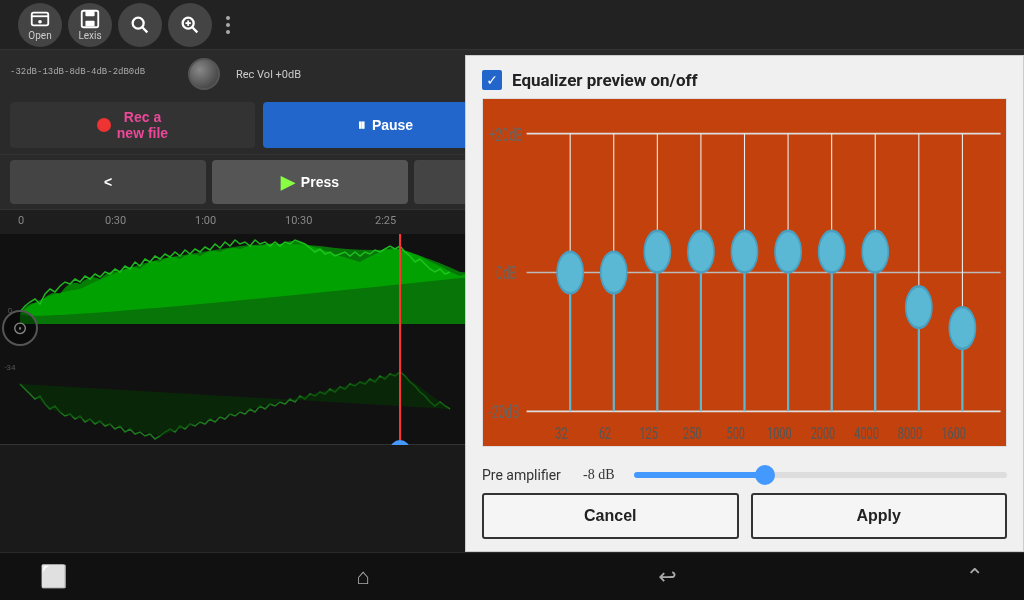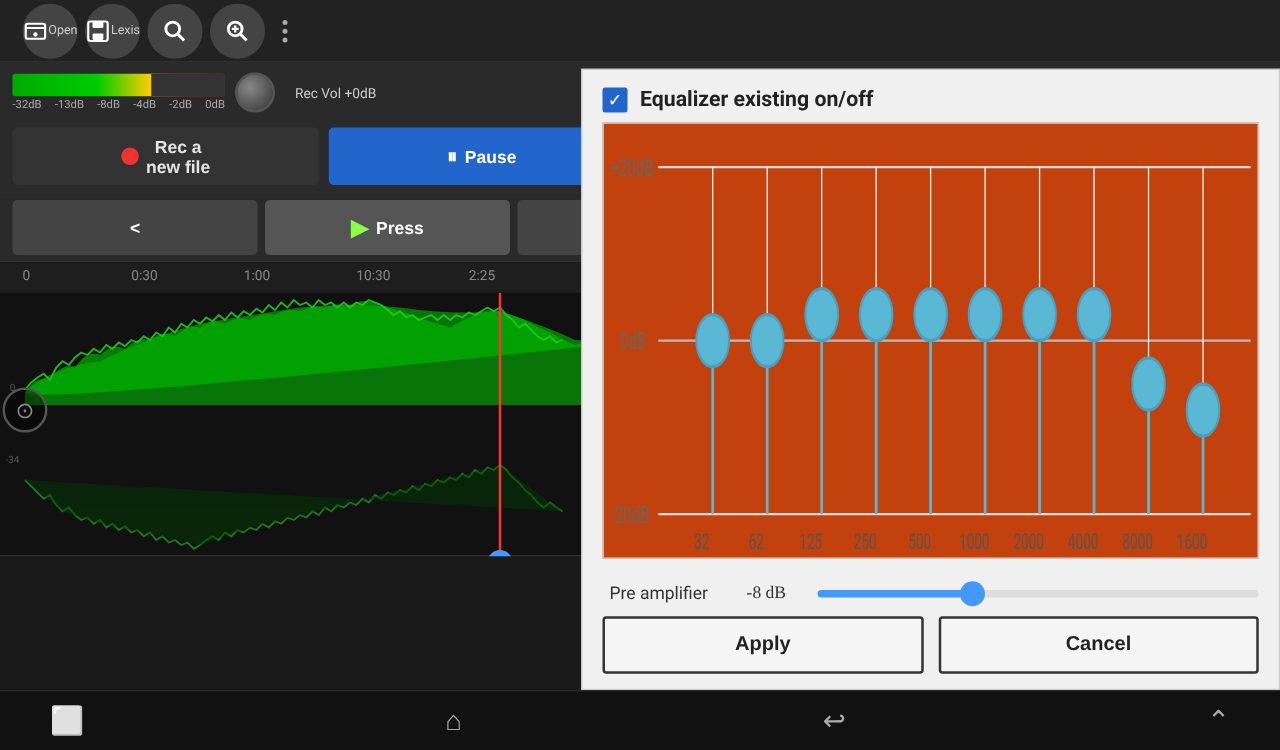--- a/index.html
+++ b/index.html
@@ -33,21 +33,21 @@
       height: 44px;
       background: #444;
       border-radius: 50%;
       display: flex;
       align-items: center;
       justify-content: center;
       color: #fff;
       font-size: 11px;
       margin-left: 6px;
       cursor: pointer;
-      flex-direction: row;
+      flex-direction: column;
       text-align: center;
     }
     .topbar-btn svg { display: block; }
     .topbar-more {
       display: flex;
       flex-direction: column;
       justify-content: center;
       align-items: center;
       gap: 3px;
       width: 20px;
@@ -65,22 +65,23 @@
     
     #controls-area {
       background: #2a2a2a;
       padding: 6px 10px 4px;
       display: flex;
       align-items: center;
       gap: 8px;
     }
     #vu-meter {
       display: flex;
-      flex-direction: column;
+      flex-direction: row;
       width: 170px;
+      font-family: Liberation Mono, monospace;
     }
     #vu-bar {
       height: 18px;
       background: linear-gradient(to right, #00aa00 0%, #00cc00 40%, #ffcc00 65%, #ff4400 80%, #ff0000 100%);
       border-radius: 2px;
       position: relative;
       overflow: hidden;
     }
     #vu-bar-cover {
       position: absolute;
@@ -145,21 +146,21 @@
       border: none;
       border-radius: 4px;
       cursor: pointer;
       font-size: 14px;
       font-weight: bold;
       display: flex;
       align-items: center;
       justify-content: center;
       gap: 6px;
     }
-    .rec-btn-red { background: #333; color: #e5e5e5; }
+    .rec-btn-red { background: #333; color: #ec4899; }
     .rec-btn-blue { background: #2266cc; color: #fff; }
     .rec-btn-yellow { background: #444; color: #fff; }
     .rec-btn-gray { background: #555; color: #fff; }
     .btn-dot {
       width: 14px; height: 14px;
       border-radius: 50%;
       display: inline-block;
     }
     .dot-red { background: #ee3333; }
     .dot-yellow { background: #ffaa00; }
@@ -340,23 +341,22 @@
     }
     #eq-chart svg {
       width: 100%;
       height: 100%;
     }
 
     
     #pre-amp-row {
       display: flex;
       align-items: center;
-      gap: 21px;
+      gap: 11px;
       margin-bottom: 10px;
-      text-align: center;
     }
     #pre-amp-label {
       font-size: 14px;
       color: #333;
       min-width: 90px;
     }
     #pre-amp-value {
       font-size: 14px;
       color: #333;
       min-width: 40px;
@@ -550,21 +550,21 @@
 
   <div id="progress-bar">
     <div id="progress-track"></div>
     <div id="progress-thumb"></div>
   </div>
 </div>
 
 <div id="eq-modal">
   <div id="eq-header">
     <div id="eq-checkbox">✓</div>
-    <span id="eq-title">Equalizer existing on/off</span>
+    <span id="eq-title">Equalizer preview on/off</span>
   </div>
 
   <div id="eq-chart">
     <svg viewBox="0 0 480 200" preserveAspectRatio="none" width="100%" height="100%">
 
       <line x1="40" y1="20" x2="475" y2="20" stroke="#ddd" stroke-width="1"></line>
       <line x1="40" y1="100" x2="475" y2="100" stroke="#bbb" stroke-width="1"></line>
       <line x1="40" y1="180" x2="475" y2="180" stroke="#ddd" stroke-width="1"></line>
 
       <text x="5" y="24" font-size="11" fill="#666">+20dB</text>
@@ -627,22 +627,22 @@
 
   <div id="pre-amp-row">
     <span id="pre-amp-label">Pre amplifier</span>
     <span id="pre-amp-value">-8 dB</span>
     <div id="pre-amp-slider">
       <div id="pre-amp-thumb"></div>
     </div>
   </div>
 
   <div id="eq-buttons">
+    <button class="eq-action-btn">Cancel</button>
     <button class="eq-action-btn">Apply</button>
-    <button class="eq-action-btn">Cancel</button>
   </div>
 </div>
 
 <div id="system-bar">
   <span class="sys-btn">⬜</span>
   <span class="sys-btn">⌂</span>
   <span class="sys-btn">↩</span>
   <span class="sys-btn">⌃</span>
 </div>
 

